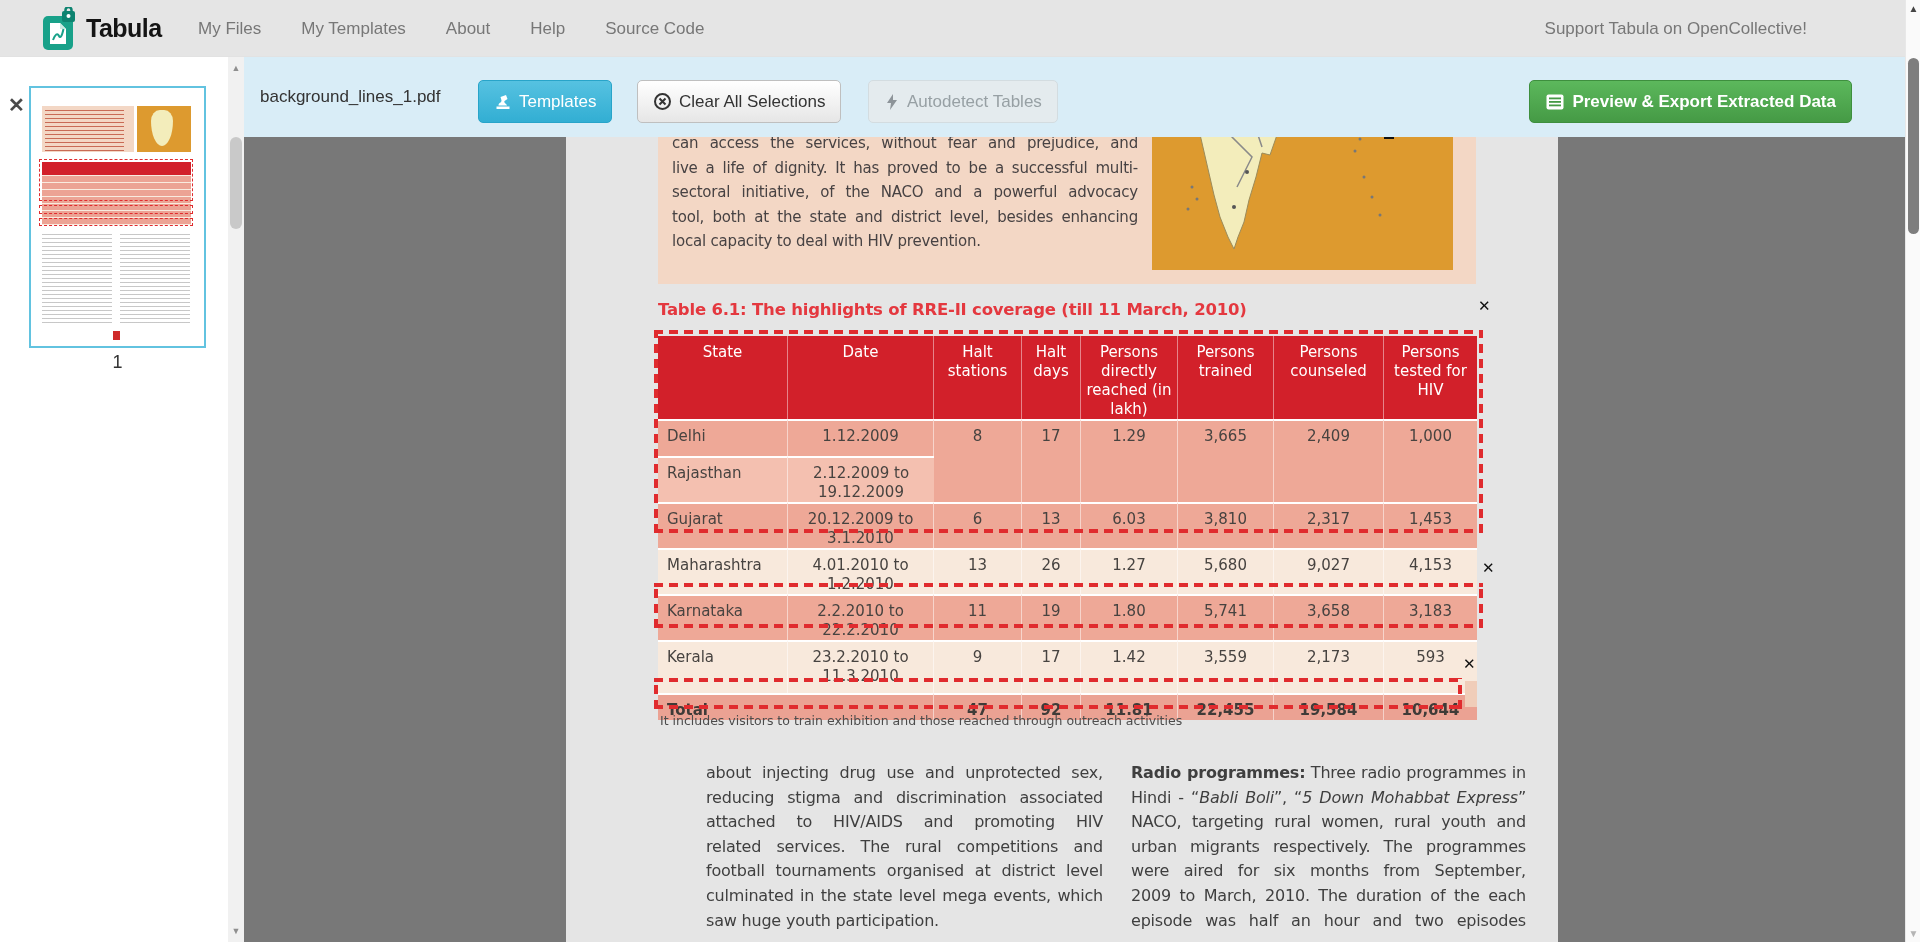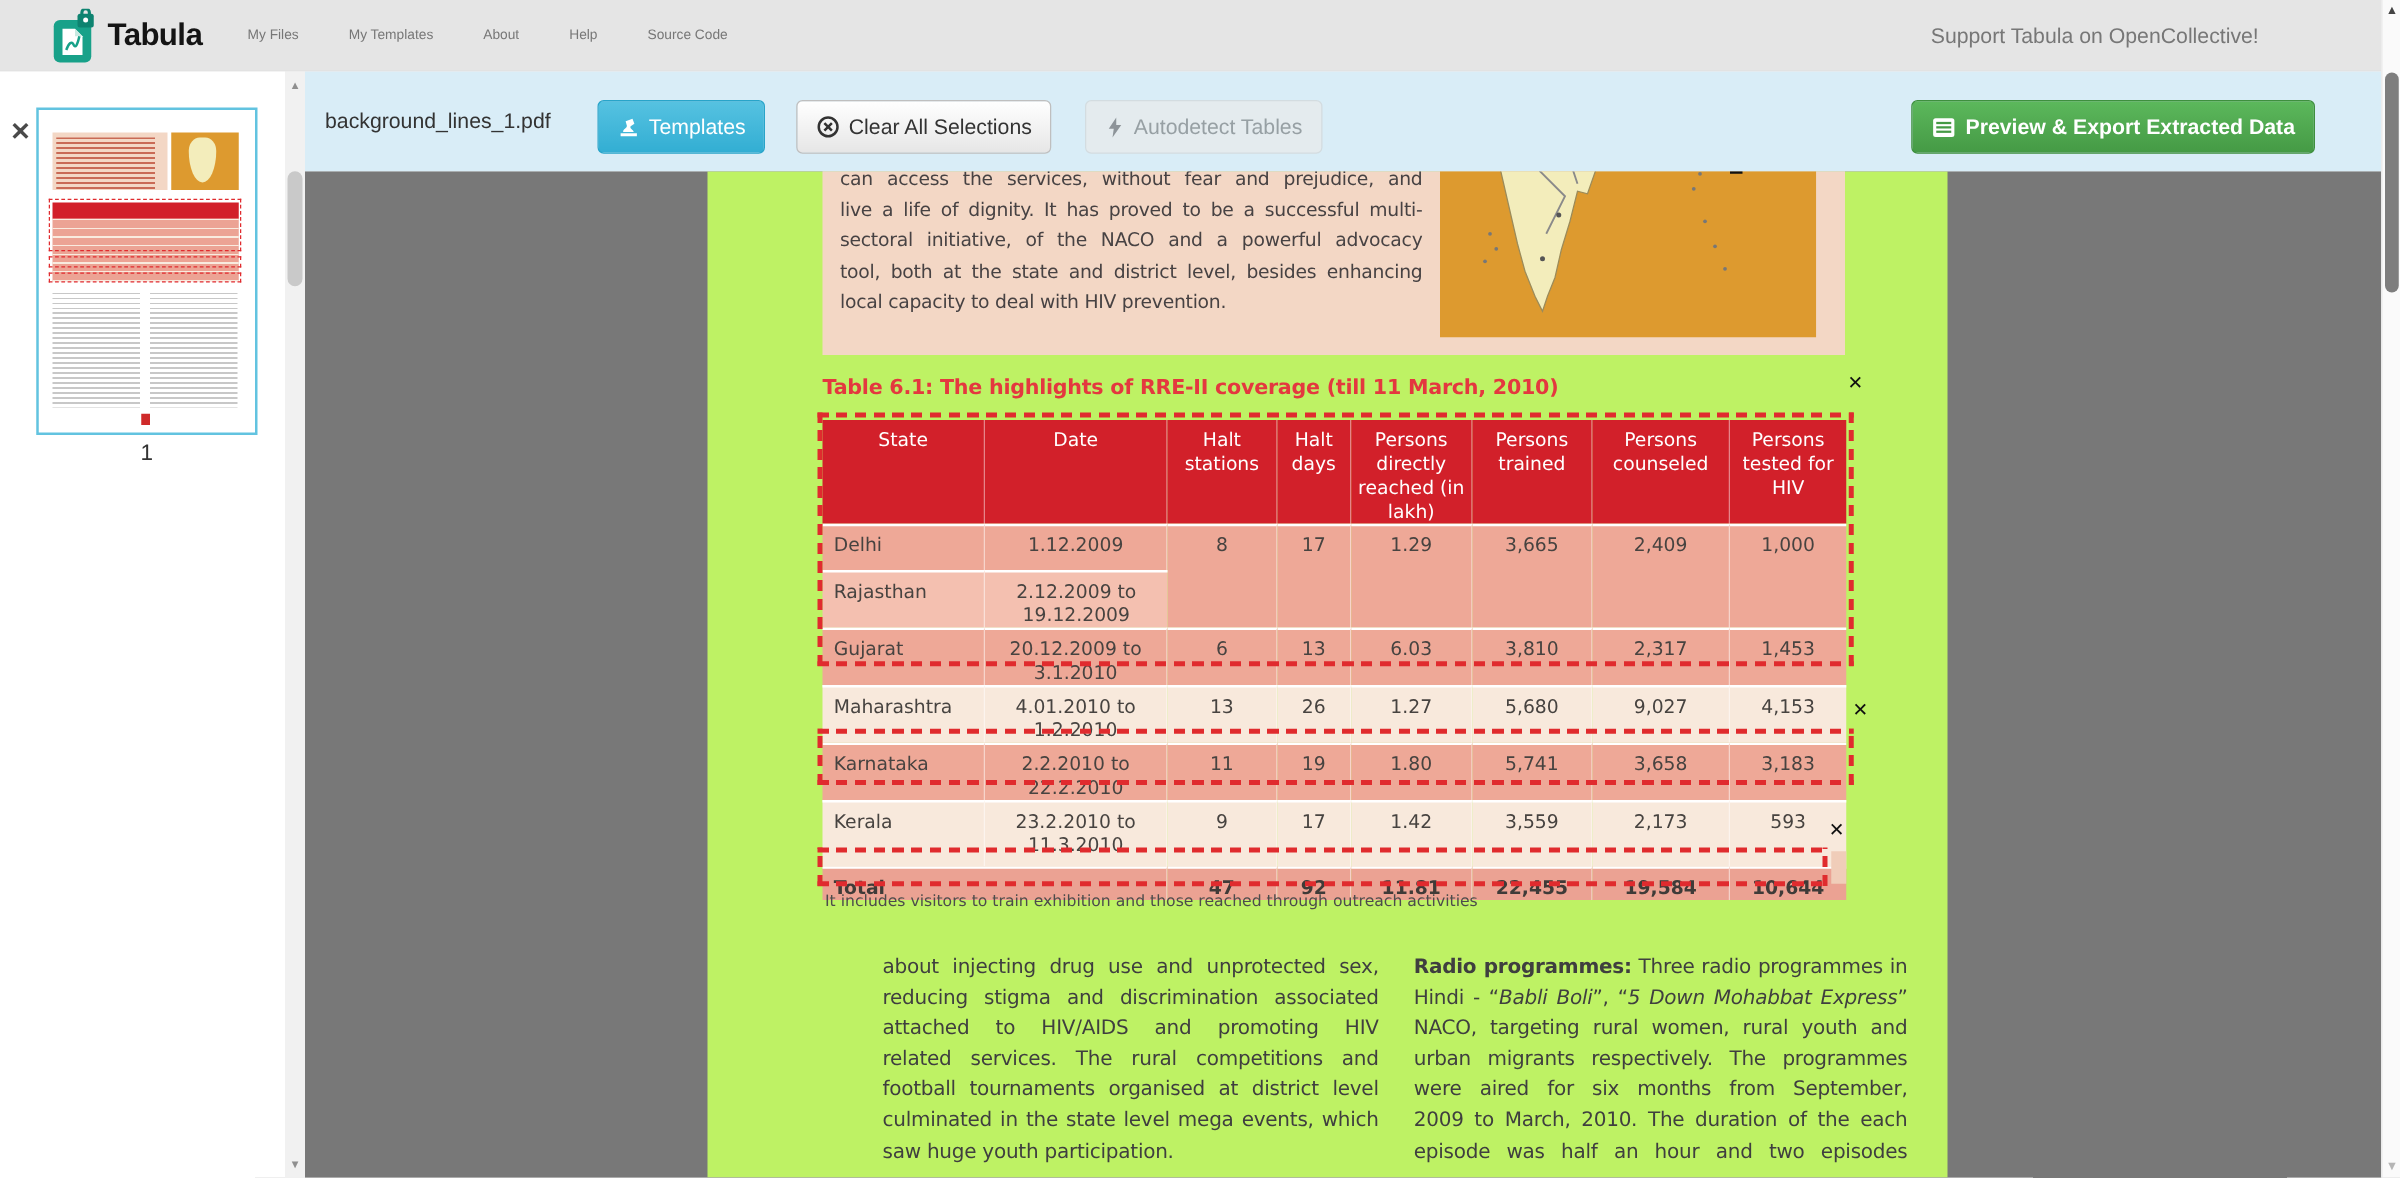--- a/index.html
+++ b/index.html
@@ -6,21 +6,21 @@
   html,body { width:1920px; height:942px; overflow:hidden; background:#fff;
     font-family:"Liberation Sans", sans-serif; }
 
   
   #navbar { position:absolute; left:0; top:0; width:1905px; height:57px;
     background:#e5e5e5; border-bottom:1px solid #e2e2e2; z-index:30; }
   #logo { position:absolute; left:42px; top:7px; }
   #brand { position:absolute; left:86px; top:0; height:57px; line-height:57px;
     font-size:25px; font-weight:bold; color:#141414; letter-spacing:-0.5px; }
   #navlinks { position:absolute; left:178px; top:0; height:57px; display:flex; }
-  .navlink { height:57px; line-height:57px; padding:0 20px; font-size:11px; color:#777;
+  .navlink { height:57px; line-height:57px; padding:0 20px; font-size:17px; color:#777;
     cursor:pointer; }
   #support { position:absolute; right:98px; top:0; height:57px; line-height:57px;
     font-size:17px; color:#777; cursor:pointer; }
 
   
   #toolbar { position:absolute; left:244px; top:57px; width:1661px; height:80px;
     background:#d9edf7; z-index:20; }
   #filename { position:absolute; left:16px; top:0; height:80px; line-height:80px;
     font-size:17px; color:#333; }
   .btn { position:absolute; top:23px; height:43px; border-radius:5px; display:flex;
@@ -62,21 +62,21 @@
   .t-tbody { position:absolute; left:11px; top:87px; width:149px; height:50px; background:#eca394;
     background-image:repeating-linear-gradient(#f9ebdf 0 1px, transparent 1px 7px); }
   .t-sel { position:absolute; border:1px dashed #e02b2e; }
   .t-col { position:absolute; top:146px; width:70px; height:92px;
     background-image:repeating-linear-gradient(#9a9a9a 0 1px, transparent 1px 4px); opacity:.55; }
   .t-dot { position:absolute; left:82px; top:243px; width:7px; height:9px; background:#cf2a2a; }
 
   
   #viewer { position:absolute; left:244px; top:137px; width:1661px; height:805px;
     background:#787878; overflow:hidden; z-index:10; }
-  #page { position:absolute; left:322px; top:0; width:992px; height:805px; background:#bef264;
+  #page { position:absolute; left:322px; top:0; width:992px; height:805px; background:#e5e5e5;
     font-family:"DejaVu Sans", sans-serif; }
 
   
   #peach { position:absolute; left:92px; top:-80px; width:818px; height:227px; background:#f3d7c5; }
   #peach-text { position:absolute; left:14px; top:74px; width:466px; font-size:15px;
     line-height:24.5px; color:#474243; letter-spacing:-0.2px; }
   #map { position:absolute; left:586px; top:-80px; width:301px; height:213px; }
 
   
   #tbl-title { position:absolute; left:92px; top:163px; font-size:16.5px; font-weight:bold;

